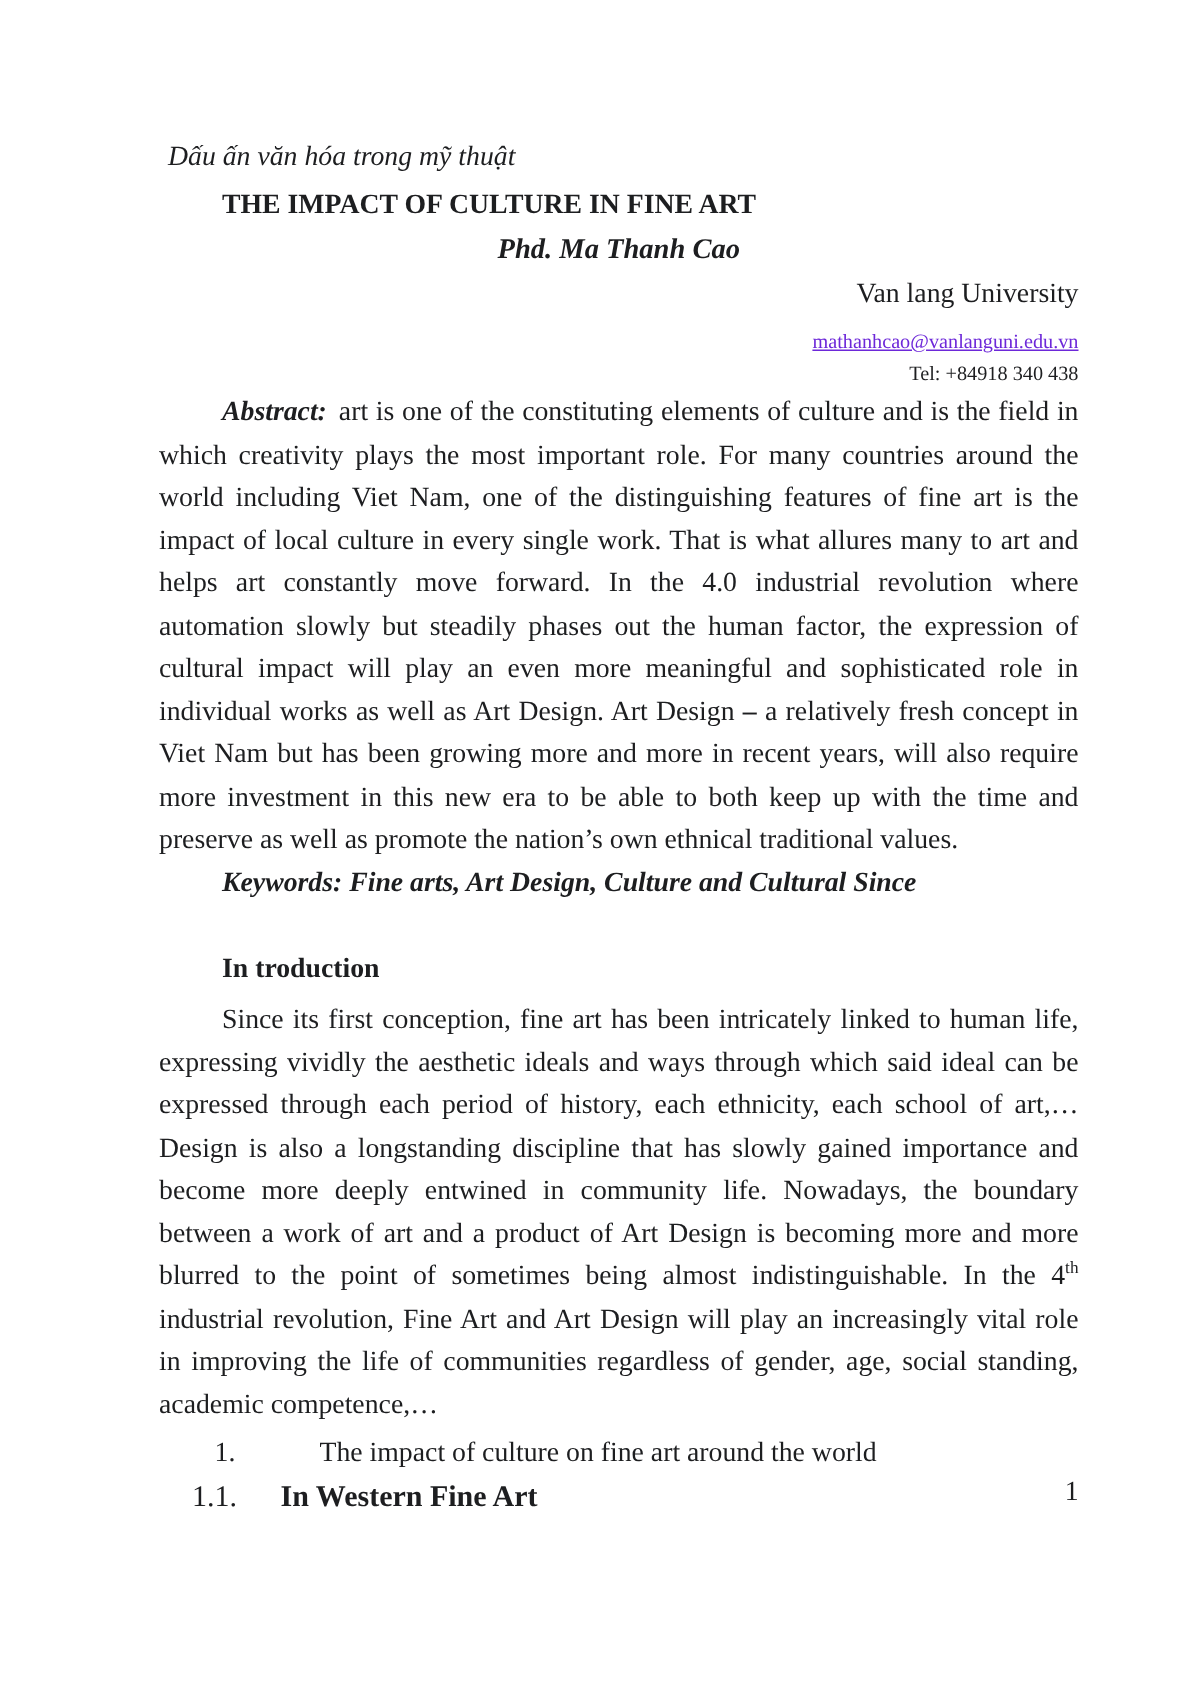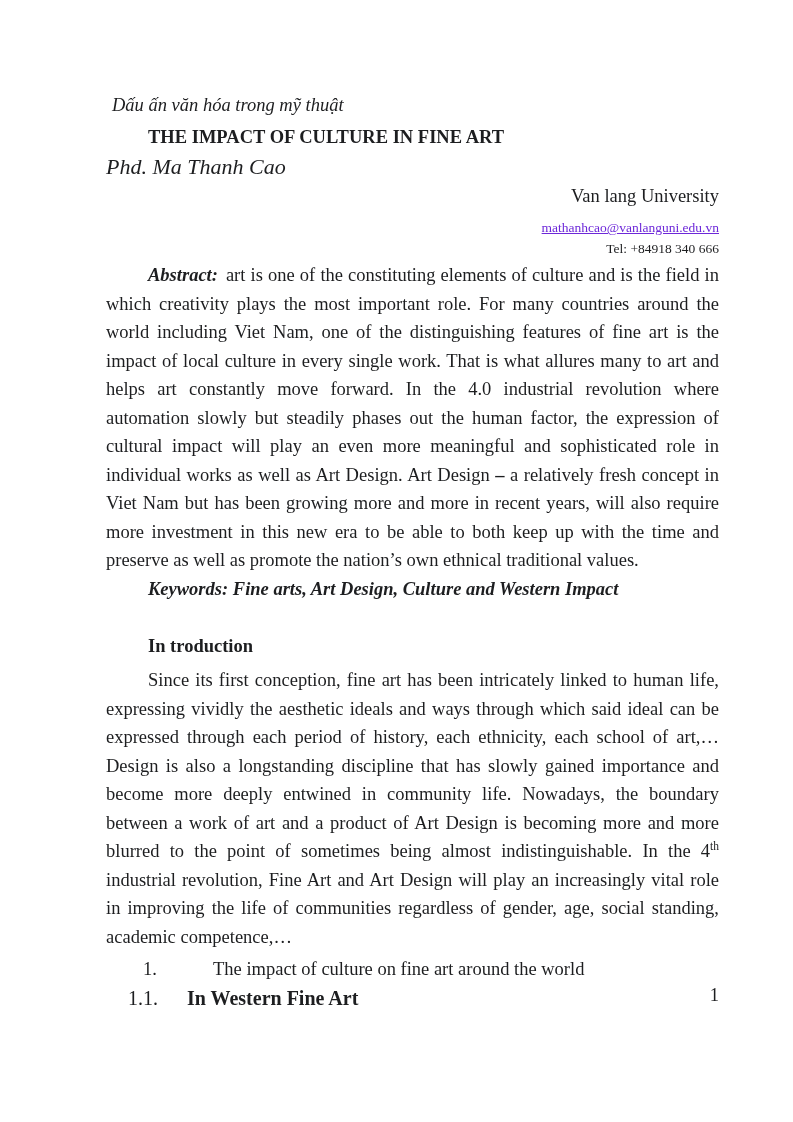--- a/index.html
+++ b/index.html
@@ -33,24 +33,24 @@
   }
   .title {
     margin-top: 3px !important;
     font-size: 18.5px;
     font-weight: bold;
     text-align: left;
     text-indent: 42px;
     line-height: 29px;
   }
   .author {
-    font-size: 22px;
-    font-weight: normal;
+    font-size: 19px;
+    font-weight: bold;
     font-style: italic;
-    text-align: left;
+    text-align: center;
     line-height: 29px;
   }
   .affiliation {
     font-size: 18.5px;
     text-align: right;
     line-height: 30px;
   }
   .email-line {
     margin-top: 6px !important;
     font-size: 13.5px;
@@ -139,25 +139,25 @@
     <p class="note">Dấu ấn văn hóa trong mỹ thuật</p>
 
     <p class="title">THE IMPACT OF CULTURE IN FINE ART</p>
 
     <p class="author">Phd. Ma Thanh Cao</p>
 
     <p class="affiliation">Van lang University</p>
 
     <p class="email-line"><a>mathanhcao@vanlanguni.edu.vn</a></p>
 
-    <p class="tel-line">Tel: +84918 340 666</p>
+    <p class="tel-line">Tel: +84918 340 438</p>
 
     <p class="para"><span class="abstract-label">Abstract:</span><span>art is one of the constituting elements of culture and is the field in which creativity plays the most important role. For many countries around the world including Viet Nam, one of the distinguishing features of fine art is the impact of local culture in every single work. That is what allures many to art and helps art constantly move forward. In the 4.0 industrial revolution where automation slowly but steadily phases out the human factor, the expression of cultural impact will play an even more meaningful and sophisticated role in individual works as well as Art Design. Art Design </span><span class="bold">–</span><span> a relatively fresh concept in Viet Nam but has been growing more and more in recent years, will also require more investment in this new era to be able to both keep up with the time and preserve as well as promote the nation’s own ethnical traditional values.</span></p>
 
-    <p class="keywords">Keywords: Fine arts, Art Design, Culture and Western Impact</p>
+    <p class="keywords">Keywords: Fine arts, Art Design, Culture and Cultural Since</p>
 
     <div class="spacer"></div>
 
     <p class="section-heading">In troduction</p>
 
     <p class="para intro-para"><span>Since its first conception, fine art has been intricately linked to human life, expressing vividly the aesthetic ideals and ways through which said ideal can be expressed through each period of history, each ethnicity, each school of art,… Design is also a longstanding discipline that has slowly gained importance and become more deeply entwined in community life. Nowadays, the boundary between a work of art and a product of Art Design is becoming more and more blurred to the point of sometimes being almost indistinguishable. In the 4</span><sup class="sup">th</sup><span> industrial revolution, Fine Art and Art Design will play an increasingly vital role in improving the life of communities regardless of gender, age, social standing, academic competence,…</span></p>
 
     <p class="h1-heading"><span class="num">1.</span><span>The impact of culture on fine art around the world</span></p>
 
     <p class="h2-heading"><span class="num">1.1.</span><span class="t">In Western Fine Art</span></p>

